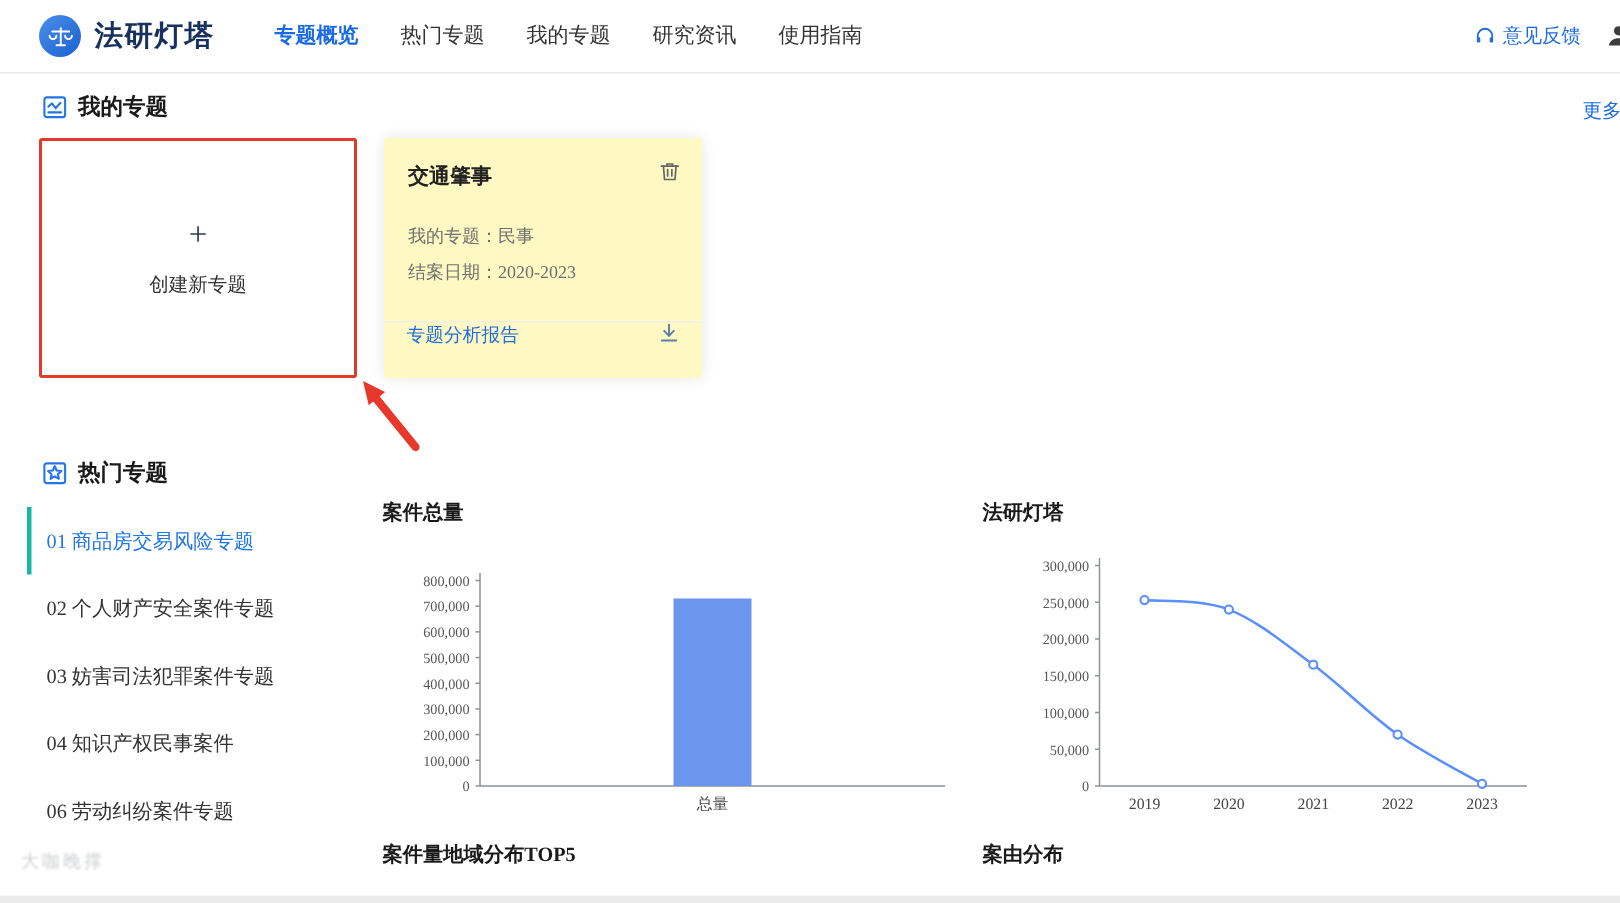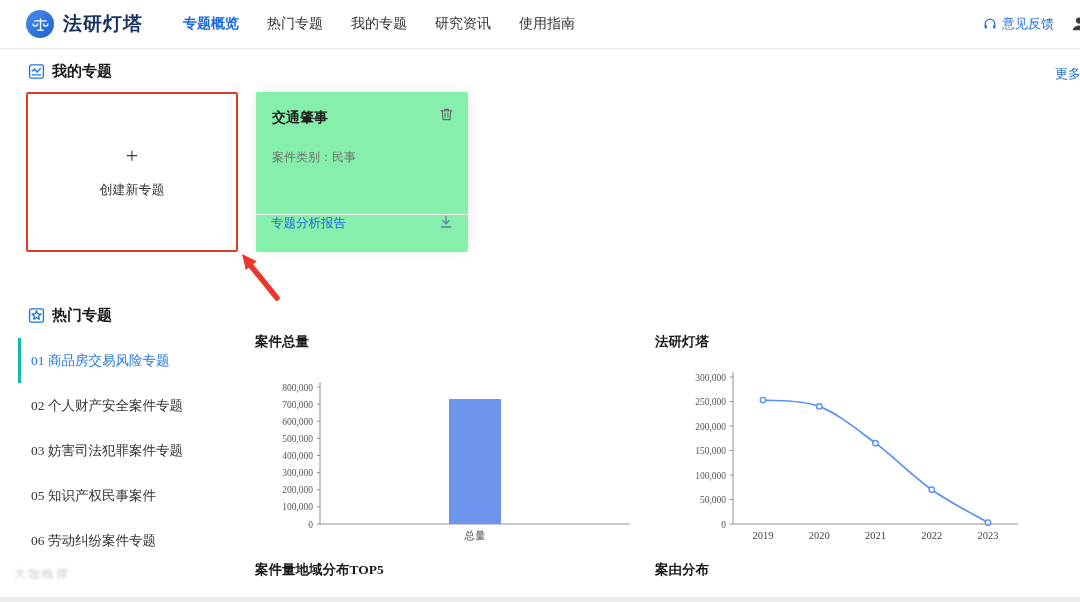--- a/index.html
+++ b/index.html
@@ -25,21 +25,21 @@
   .more{position:absolute;top:65px;right:14px;color:#1f6ce0;font-size:13px;cursor:pointer;
         display:flex;align-items:center;gap:2px;text-decoration:none;}
   .more .chev{font-size:14px;}
   
   .create-card{position:absolute;left:26px;top:92px;width:212px;height:160px;background:#fff;
                border:2px solid #e03a2a;border-radius:2px;display:flex;flex-direction:column;
                align-items:center;justify-content:center;gap:14px;cursor:pointer;box-sizing:border-box;}
   .create-card .plus{font-size:22px;font-weight:300;color:#2b3a55;line-height:1;}
   .create-card .clabel{font-size:13px;color:#333;}
   .arrow-anno{position:absolute;left:228px;top:246px;z-index:4;pointer-events:none;}
-  .topic-card{position:absolute;left:256px;top:92px;width:212px;height:160px;background:#86efac;
+  .topic-card{position:absolute;left:256px;top:92px;width:212px;height:160px;background:#fef9c3;
               border-radius:2px;box-shadow:0 0 10px rgba(0,0,0,.10);cursor:pointer;}
   .tc-title{position:absolute;left:16px;top:17px;font-size:14px;font-weight:bold;color:#222;}
   .trash{position:absolute;right:14px;top:15px;cursor:pointer;display:flex;}
   .tc-fields{position:absolute;left:16px;top:54px;font-size:12px;color:#707070;line-height:23.5px;}
   .tc-footer{position:absolute;left:0;right:0;bottom:0;height:38px;border-top:1px solid #efefef;
              display:flex;align-items:flex-start;padding:0 15px;box-sizing:border-box;}
   .tc-footer .report{color:#1f6ce0;font-size:12.5px;cursor:pointer;text-decoration:none;}
   .tc-footer .dl{margin-left:auto;cursor:pointer;display:flex;}
   
   .hot-list{position:absolute;left:18px;top:338px;width:228px;}
@@ -145,21 +145,22 @@
         <g stroke="#666" stroke-width="1.2" fill="none" stroke-linecap="round">
           <line x1="2" y1="4" x2="14" y2="4"></line>
           <path d="M6 4V2.5h4V4"></path>
           <path d="M3.5 4l.8 9.5h7.4l.8-9.5"></path>
           <line x1="6.5" y1="6.5" x2="6.5" y2="11"></line>
           <line x1="9.5" y1="6.5" x2="9.5" y2="11"></line>
         </g>
       </svg>
     </span>
     <div class="tc-fields">
-      <div><span>案件类别：</span><span>民事</span></div>
+      <div><span>我的专题：</span><span>民事</span></div>
+      <div><span>结案日期：</span><span>2020-2023</span></div>
     </div>
     <div class="tc-footer">
       <a class="report">专题分析报告</a>
       <span class="dl">
         <svg width="14" height="14" viewBox="0 0 14 14">
           <g stroke="#5f7fa8" stroke-width="1.3" fill="none" stroke-linecap="round" stroke-linejoin="round">
             <line x1="7" y1="1.5" x2="7" y2="8.6"></line>
             <polyline points="3.8,5.6 7,8.8 10.2,5.6"></polyline>
             <line x1="2.2" y1="12" x2="11.8" y2="12"></line>
           </g>
@@ -177,21 +178,21 @@
         </g>
       </svg>
     </span>
     <span class="sec-title">热门专题</span>
   </div>
 
   <div class="hot-list">
     <div class="hot-item active">01 商品房交易风险专题</div>
     <div class="hot-item">02 个人财产安全案件专题</div>
     <div class="hot-item">03 妨害司法犯罪案件专题</div>
-    <div class="hot-item">05 知识产权民事案件</div>
+    <div class="hot-item">04 知识产权民事案件</div>
     <div class="hot-item">06 劳动纠纷案件专题</div>
   </div>
 
   <div class="ptitle t-total">案件总量</div>
   <div class="ptitle t-trend">法研灯塔</div>
 
   <div class="chart chart-bar"><svg width="420" height="178" viewBox="0 0 420 178">
         <text class="tick" text-anchor="end" x="63" y="153.5">0</text>
         <line class="axis" x1="67" y1="150" x2="70" y2="150"></line>
         <text class="tick" text-anchor="end" x="63" y="136.375">100,000</text>

